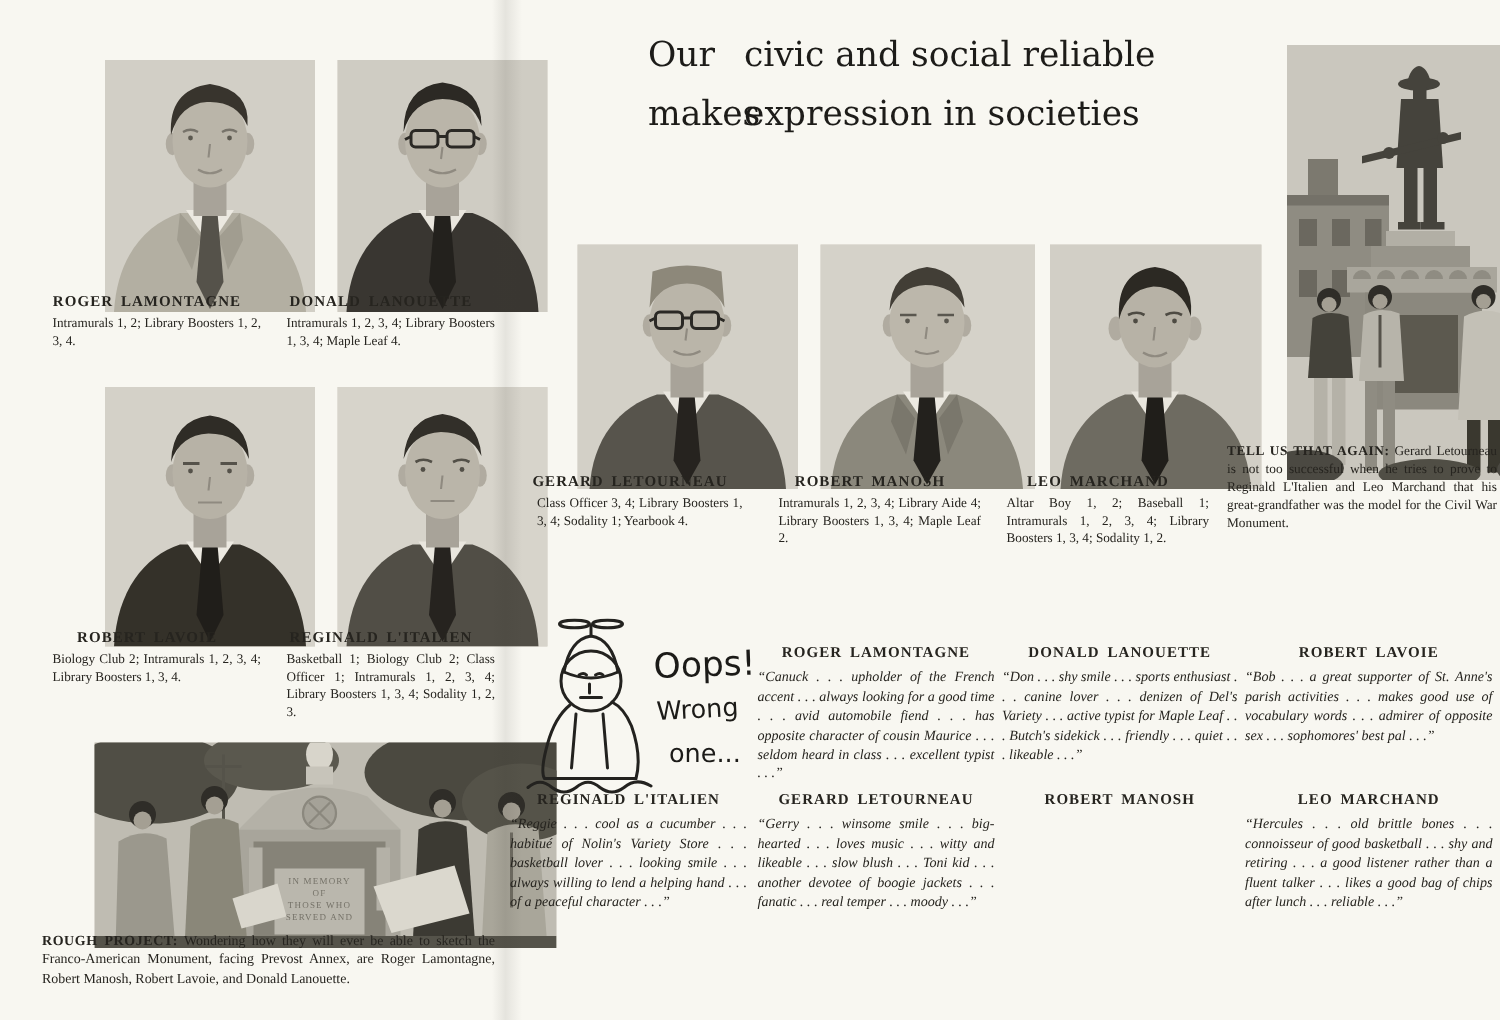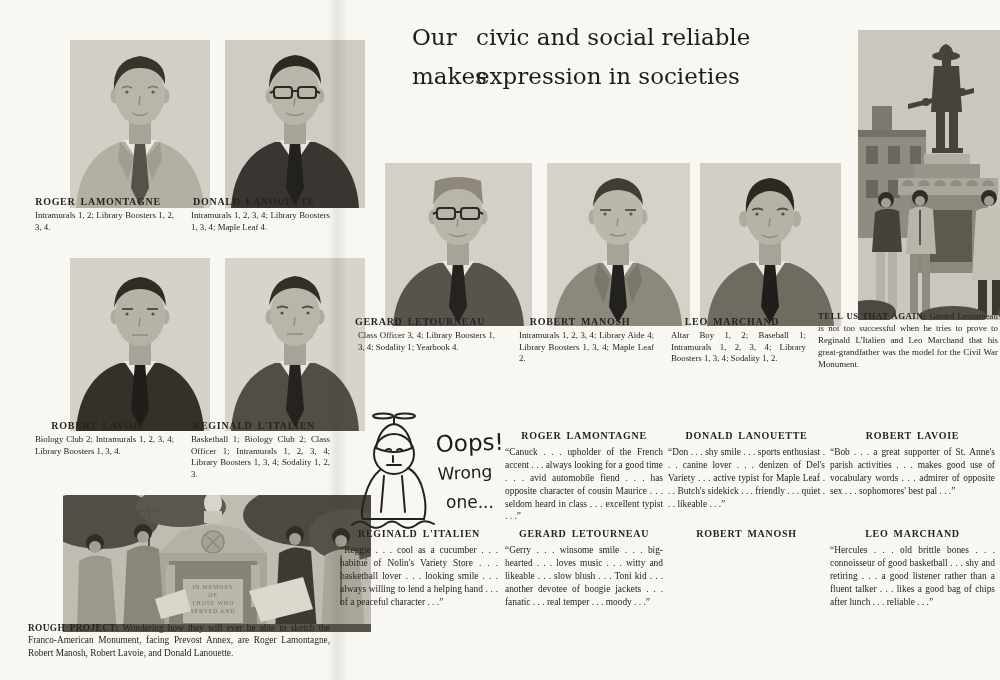--- a/index.html
+++ b/index.html
@@ -14,22 +14,22 @@
   }
   .photo { position:absolute; background:#d0cdc4; }
   .photo svg { display:block; width:100%; height:100%; }
   .cap { position:absolute; }
   .cap-name { font-weight:bold; font-size:10px; letter-spacing:0.7px; word-spacing:2px; text-align:center; margin-bottom:3px; }
   .cap-act  { font-size:8.8px; line-height:1.32; text-align:justify;margin-left:13px; }
   .photo-cap { position:absolute; font-size:9.3px; line-height:1.34; text-align:justify; }
   .photo-cap b { letter-spacing:0.4px; }
   .q { position:absolute; }
   .q-name { font-weight:bold; font-size:10px; letter-spacing:0.7px; word-spacing:2px; text-align:center; margin-bottom:5px; }
-  .q-text { font-size:9.4px; line-height:1.37; text-align:justify; }
-  .headline { position:absolute; left:412px; top:24px; width:380px; font-family:"DejaVu Serif", serif; font-size:23px; color:#1d1c19; }
+  .q-text { font-size:9.4px; line-height:1.37; text-align:justify;font-style:italic; }
+  .headline { position:absolute; left:432px; top:24px; width:380px; font-family:"DejaVu Serif", serif; font-size:23px; color:#1d1c19; }
   .hl-row { display:flex; align-items:baseline; margin-bottom:13px; }
   .hl-lead { width:64px; flex:0 0 64px; }
   .cartoon { position:absolute; left:350px; top:412px; width:152px; height:120px; }
   .cartoon svg { display:block; width:100%; height:100%; }
 </style>
 </head>
 <body>
 
 <div class="spread">
 
@@ -305,21 +305,21 @@
         <path d="M114,250 L118,181 Q131,174 146,180 L150,250 Z" fill="#c3c0b6"></path>
         <rect x="120" y="250" width="9" height="35" fill="#3a382f"></rect>
           <rect x="134" y="250" width="9" height="35" fill="#3a382f"></rect>
       </g>
       <ellipse cx="12" cy="282" rx="26" ry="12" fill="#4b4942"></ellipse>
       <ellipse cx="95" cy="286" rx="34" ry="10" fill="#504e45"></ellipse>
       <ellipse cx="168" cy="283" rx="28" ry="12" fill="#4b4942"></ellipse>
     </svg>
   </figure>
 
-  <div class="photo-cap" style="left:818px;top:311px;width:180px;font-size:8.9px">
+  <div class="photo-cap" style="left:818px;top:295px;width:180px;font-size:8.9px">
     <b>TELL US THAT AGAIN:</b><span> Gerard Letourneau is not too successful when he tries to prove to Reginald L'Italien and Leo Marchand that his great-grandfather was the model for the Civil War Monument.</span>
   </div>
 
   <div class="cartoon">
     <svg viewBox="0 0 152 120">
       <g stroke="#23221f" stroke-width="2" fill="none" stroke-linecap="round">
         <circle cx="44" cy="42" r="20"></circle>
         <path d="M26,36 Q30,14 44,12 Q58,14 62,36"></path>
         <path d="M26,36 Q44,44 62,36"></path>
         <line x1="44" y1="12" x2="44" y2="5"></line>

